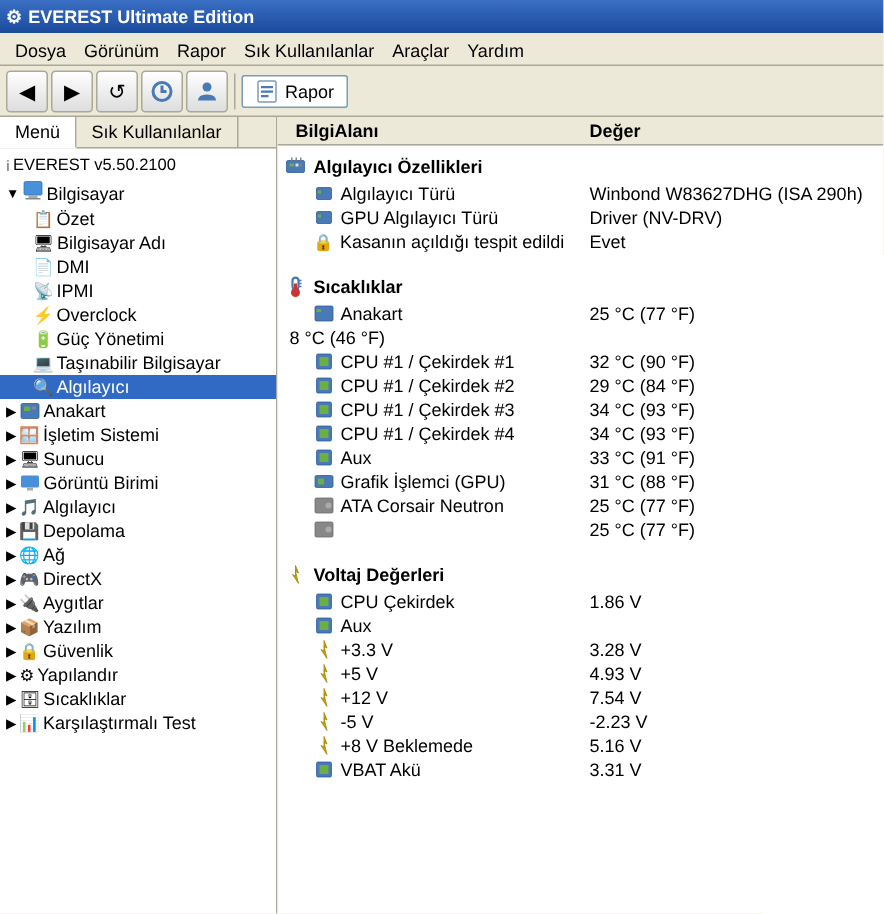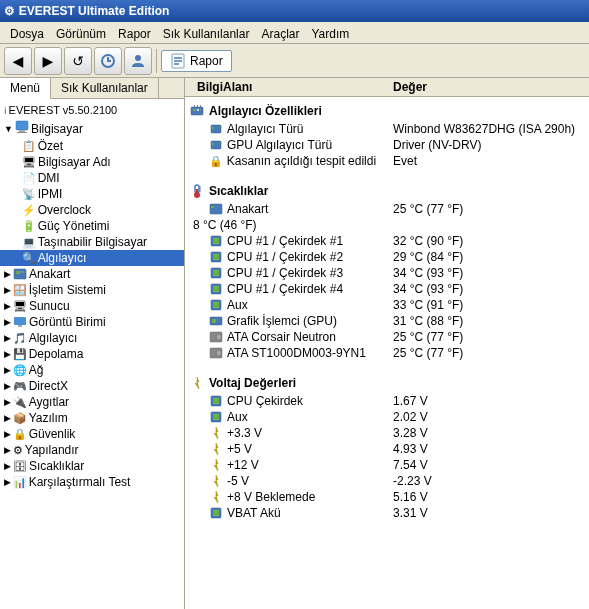--- a/index.html
+++ b/index.html
@@ -391,21 +391,20 @@
           <span>ATA Corsair Neutron</span>
         </div>
         <div class="col-value">25 °C  (77 °F)</div>
       </div>
       <div class="data-row">
         <div class="col-name">
           <svg width="14" height="14" viewBox="0 0 14 14">
               <rect x="1" y="2" width="12" height="10" rx="1" fill="#888" stroke="#666" stroke-width="0.5"></rect>
               <circle cx="10" cy="7" r="2" fill="#aaa"></circle>
             </svg>
-          <span>ATA ST1000DM003-9YN1</span>
         </div>
         <div class="col-value">25 °C  (77 °F)</div>
       </div>
     </div>
 
     <div class="section-spacer"></div>
 
     <div>
       <div class="section-header">
         <svg width="16" height="16" viewBox="0 0 16 16">
@@ -415,31 +414,30 @@
       </div>
 
       <div class="data-row">
         <div class="col-name">
           <svg width="14" height="14" viewBox="0 0 14 14">
               <rect x="2" y="2" width="10" height="10" rx="1" fill="#4a7ab5" stroke="#2a5a95" stroke-width="0.5"></rect>
               <rect x="4" y="4" width="6" height="6" fill="#6aae45"></rect>
             </svg>
           <span>CPU Çekirdek</span>
         </div>
-        <div class="col-value">1.67 V</div>
+        <div class="col-value">1.86 V</div>
       </div>
       <div class="data-row">
         <div class="col-name">
           <svg width="14" height="14" viewBox="0 0 14 14">
               <rect x="2" y="2" width="10" height="10" rx="1" fill="#4a7ab5" stroke="#2a5a95" stroke-width="0.5"></rect>
               <rect x="4" y="4" width="6" height="6" fill="#6aae45"></rect>
             </svg>
           <span>Aux</span>
         </div>
-        <div class="col-value">2.02 V</div>
       </div>
       <div class="data-row">
         <div class="col-name">
           <svg width="14" height="14" viewBox="0 0 14 14">
               <polygon points="7,1 9,6 7,5 9,13 5,7 7,8" fill="#c8a000" stroke="#a08000" stroke-width="0.5"></polygon>
             </svg>
           <span>+3.3 V</span>
         </div>
         <div class="col-value">3.28 V</div>
       </div>

